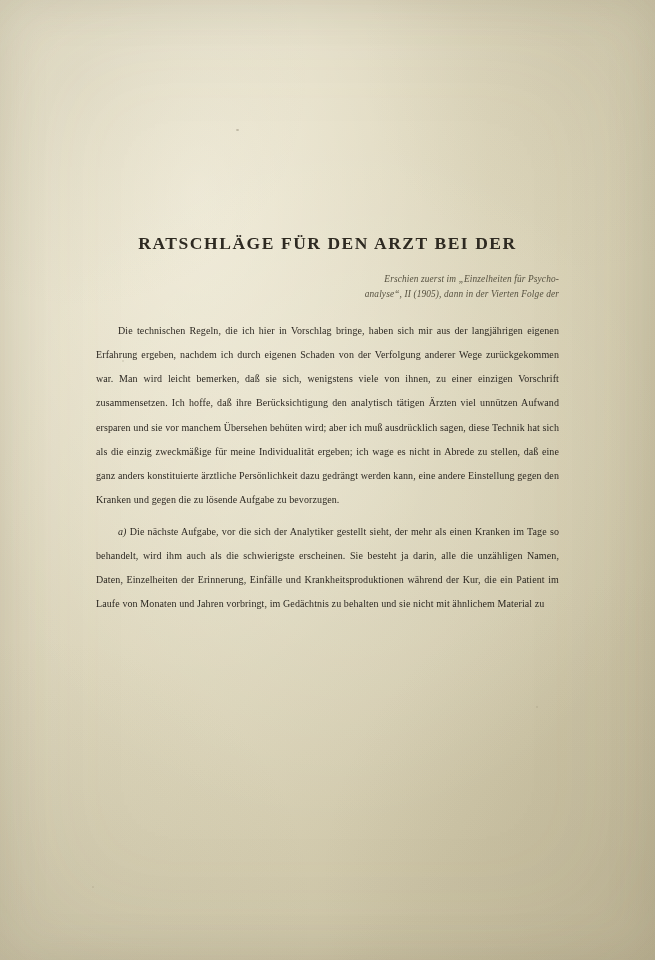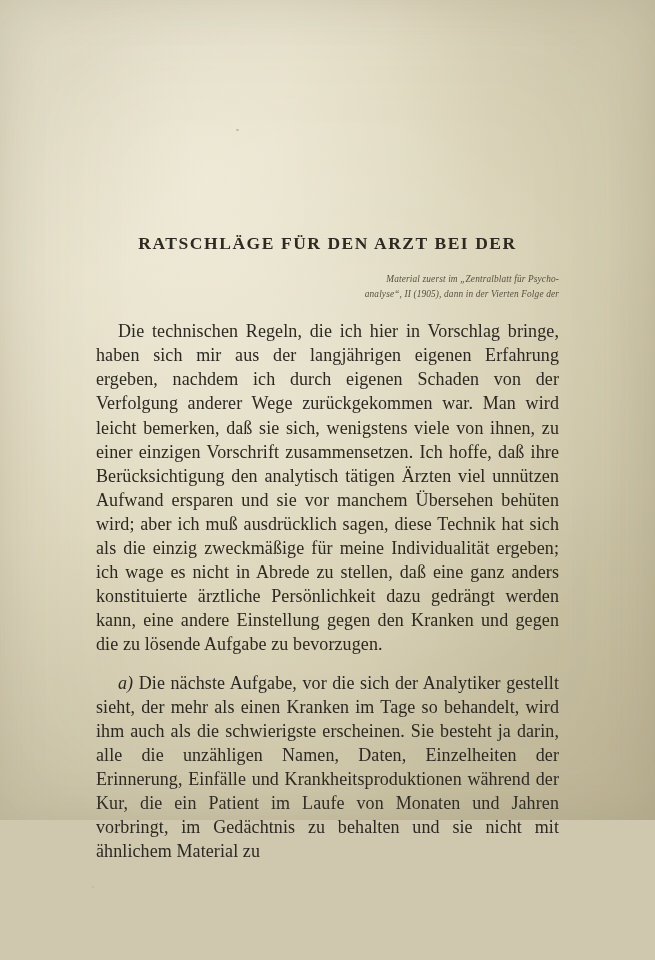--- a/index.html
+++ b/index.html
@@ -10,21 +10,21 @@
     width: 655px;
     height: 960px;
     background: #cfc7ae;
     font-family: "Liberation Serif", serif;
     overflow: hidden;
   }
 
   .page {
     position: relative;
     width: 655px;
-    height: 820px;
+    height: 960px;
     background:
       radial-gradient(ellipse at 30% 20%, rgba(255,252,240,0.55) 0%, rgba(255,250,235,0.10) 45%, rgba(190,180,150,0.05) 75%),
       linear-gradient(125deg, #e3ddc4 0%, #ddd6bc 28%, #d6cfb3 55%, #cdc5a7 78%, #c6bd9e 100%);
     box-sizing: border-box;
   }
 
   
   .page::before {
     content: "";
     position: absolute;
@@ -72,31 +72,31 @@
     font-size: 9.3px;
     line-height: 14.6px;
     color: #55503f;
     letter-spacing: 0.15px;
     padding-left: 150px;
   }
 
   .body-text {
     margin-top: 18px;
     color: #2c2822;
-    font-size: 18px;
+    font-size: 10px;
     line-height: 24.1px;
     text-align: justify;
     text-justify: inter-word;
     letter-spacing: 0.1px;
   }
   .body-text p {
     margin: 0;
   }
   .body-text p + p {
-    margin-top: 14px;
+    margin-top: 8px;
   }
   .indent {
     text-indent: 22px;
   }
   .italic {
     font-style: italic;
   }
 
   
   .speck {
@@ -123,21 +123,21 @@
 <body>
 
 <div class="page">
   <div class="content">
 
     <div class="title-block">
       <div class="title-line first">RATSCHLÄGE FÜR DEN ARZT BEI DER</div>
     </div>
 
     <div class="source-note">
-      <div>Material zuerst im „Zentralblatt für Psycho-</div>
+      <div>Erschien zuerst im „Einzelheiten für Psycho-</div>
       <div>analyse“, II (1905), dann in der Vierten Folge der</div>
     </div>
 
     <div class="body-text">
       <p class="indent">Die technischen Regeln, die ich hier in Vorschlag bringe, haben sich mir aus der langjährigen eigenen Erfahrung ergeben, nachdem ich durch eigenen Schaden von der Verfolgung anderer Wege zurückgekommen war. Man wird leicht bemerken, daß sie sich, wenigstens viele von ihnen, zu einer einzigen Vorschrift zusammensetzen. Ich hoffe, daß ihre Berücksichtigung den analytisch tätigen Ärzten viel unnützen Aufwand ersparen und sie vor manchem Übersehen behüten wird; aber ich muß ausdrücklich sagen, diese Technik hat sich als die einzig zweckmäßige für meine Individualität ergeben; ich wage es nicht in Abrede zu stellen, daß eine ganz anders konstituierte ärztliche Persönlichkeit dazu gedrängt werden kann, eine andere Einstellung gegen den Kranken und gegen die zu lösende Aufgabe zu bevorzugen.</p>
       <p class="indent"><span class="italic">a)</span><span> Die nächste Aufgabe, vor die sich der Analytiker gestellt sieht, der mehr als einen Kranken im Tage so behandelt, wird ihm auch als die schwierigste erscheinen. Sie besteht ja darin, alle die unzähligen Namen, Daten, Einzelheiten der Erinnerung, Einfälle und Krankheitsproduktionen während der Kur, die ein Patient im Laufe von Monaten und Jahren vorbringt, im Gedächtnis zu behalten und sie nicht mit ähnlichem Material zu</span></p>
     </div>
 
   </div>
 

